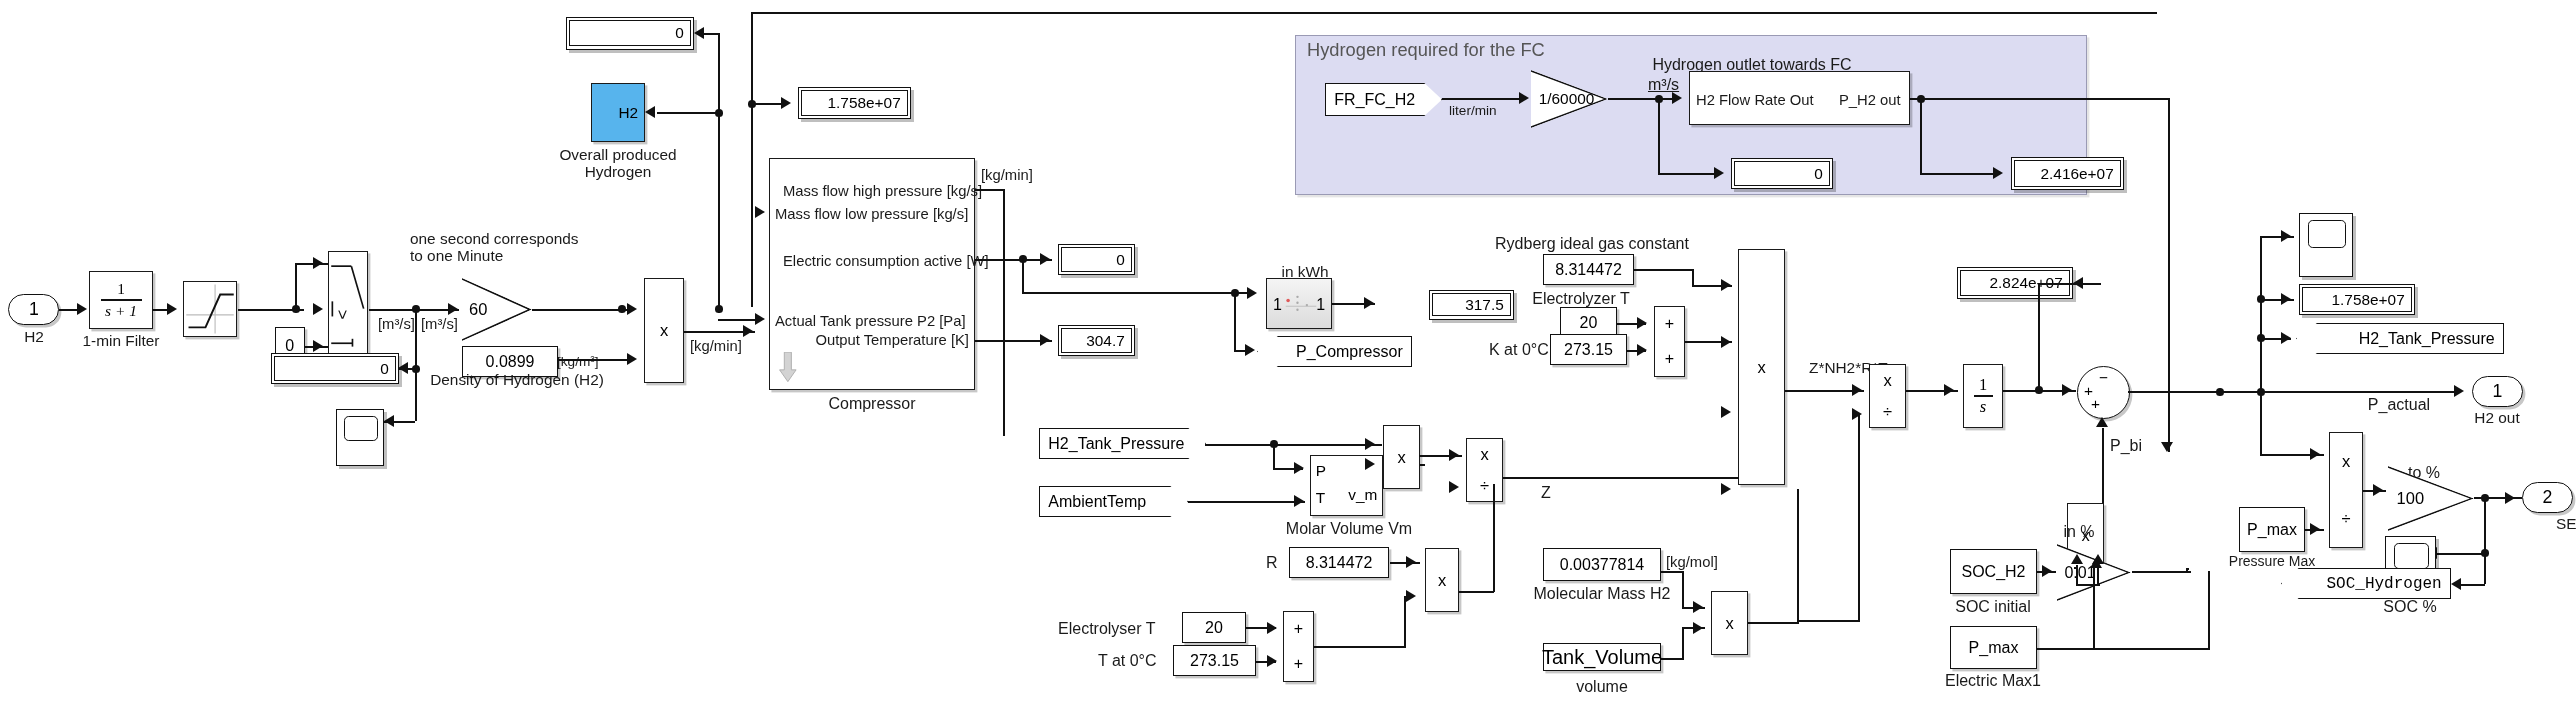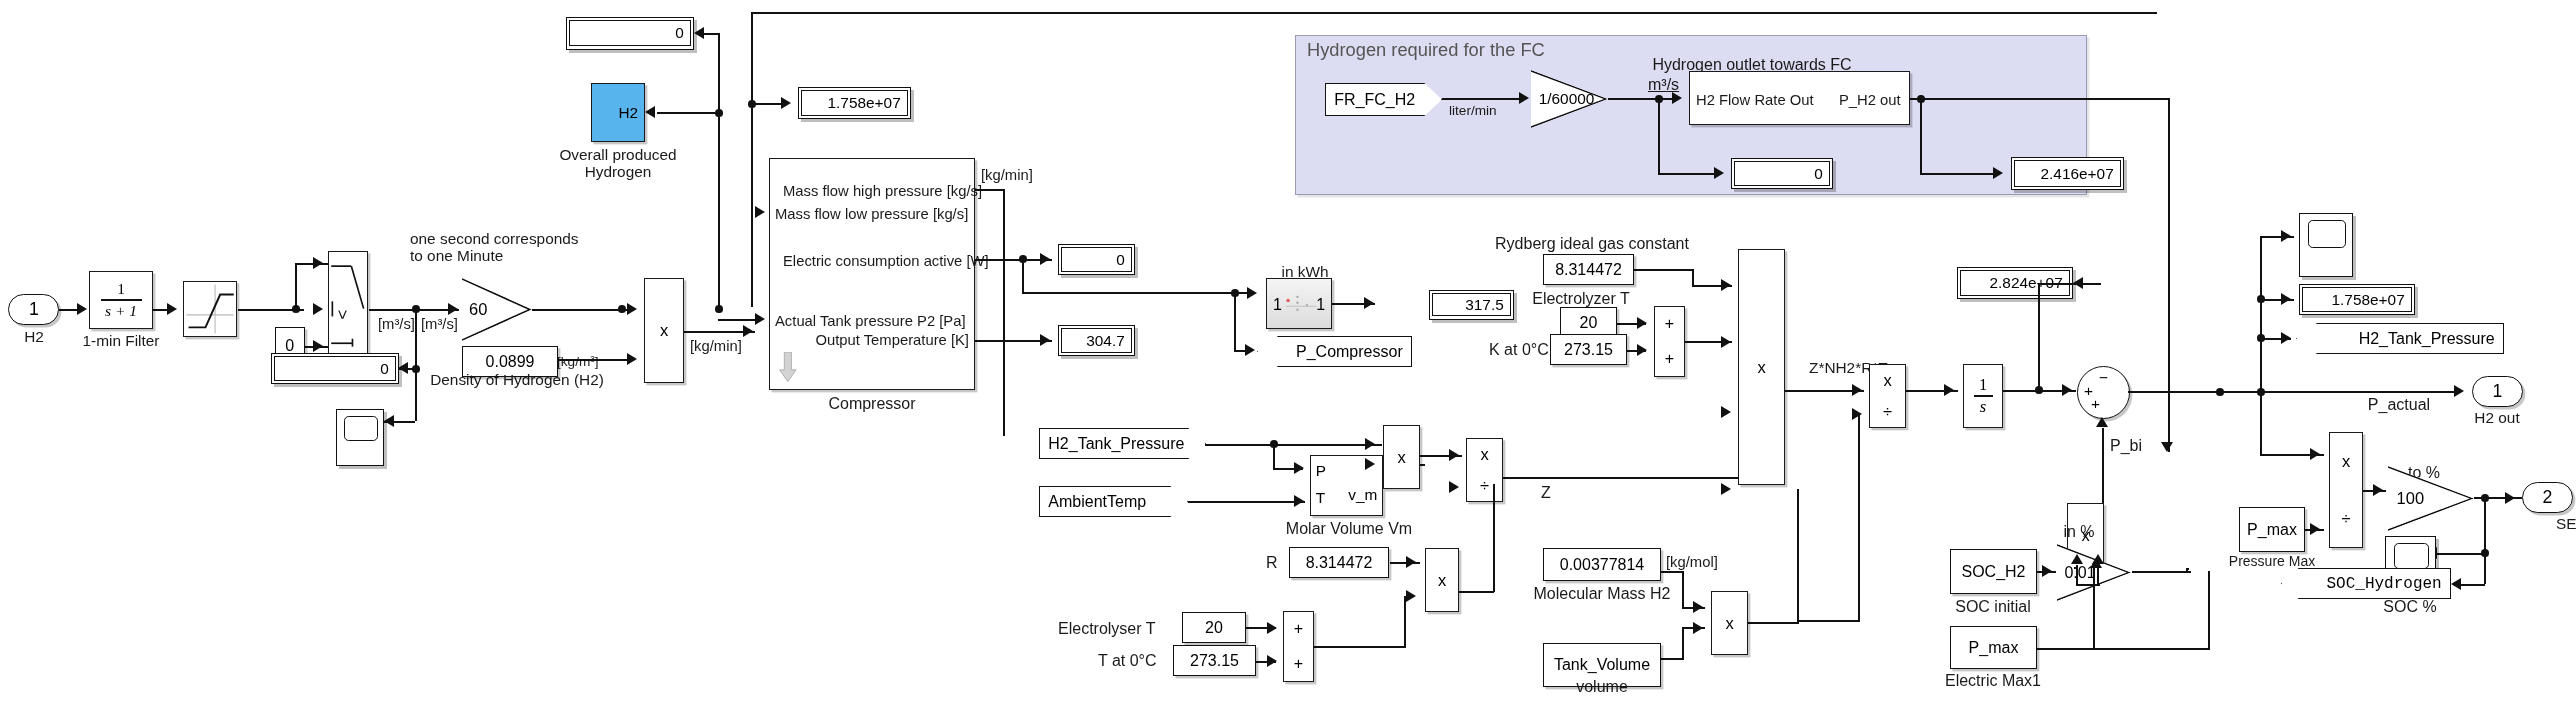--- a/index.html
+++ b/index.html
@@ -422,21 +422,21 @@
   <div class="konst" style="left:1543px;top:548px;width:118px;height:33px;font-size:16px;">
       <span>0.00377814</span>
     </div>
   <div class="lbl" style="left:1666px;top:554px;font-size:14.8px;">[kg/mol]</div>
   <div class="lbl c" style="left:1602px;top:585px;font-size:16px;">Molecular Mass H2</div>
   <div class="wire h" style="left:1661px;top:571px;width:22.5px;"></div>
   <div class="wire v" style="left:1682px;top:571px;height:38px;"></div>
   <div class="wire h" style="left:1682px;top:607px;width:22.5px;"></div>
   <div class="arr r" style="left:1693px;top:601px;"></div>
 
-  <div class="konst" style="left:1543px;top:643px;width:118px;height:44px;font-size:16px;">
+  <div class="konst" style="left:1543px;top:643px;width:118px;height:28px;font-size:20px;">
       <span>Tank_Volume</span>
     </div>
   <div class="lbl c" style="left:1602px;top:678px;font-size:16px;">volume</div>
   <div class="wire h" style="left:1661px;top:658px;width:22.5px;"></div>
   <div class="wire v" style="left:1682px;top:627px;height:32px;"></div>
   <div class="wire h" style="left:1682px;top:627px;width:22.5px;"></div>
   <div class="arr r" style="left:1693px;top:622px;"></div>
 
   <div class="blk" style="left:1711px;top:591px;width:37px;height:64px;font-size:16.5px;">
       <span>x</span>

